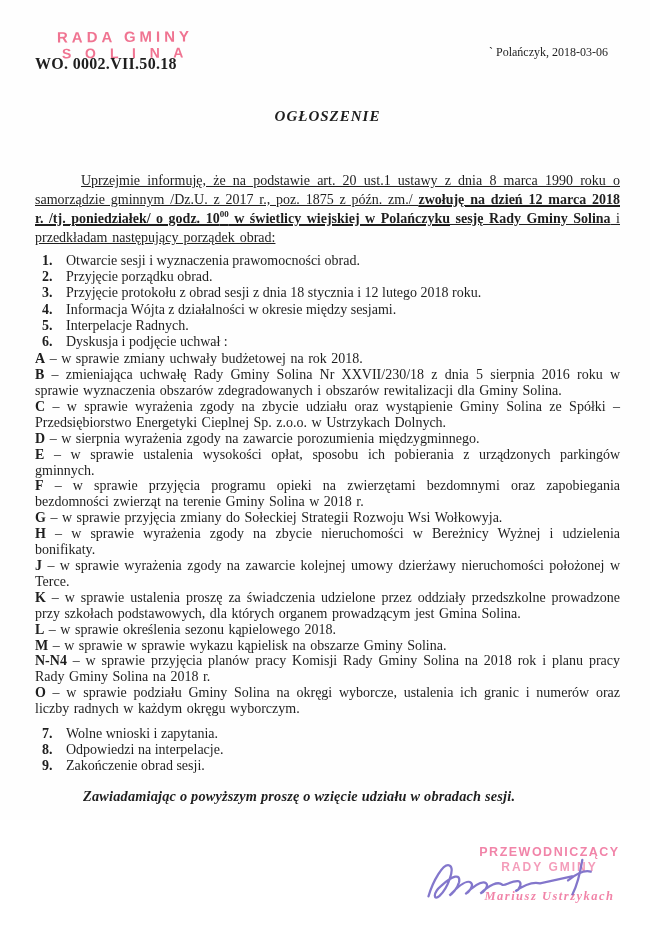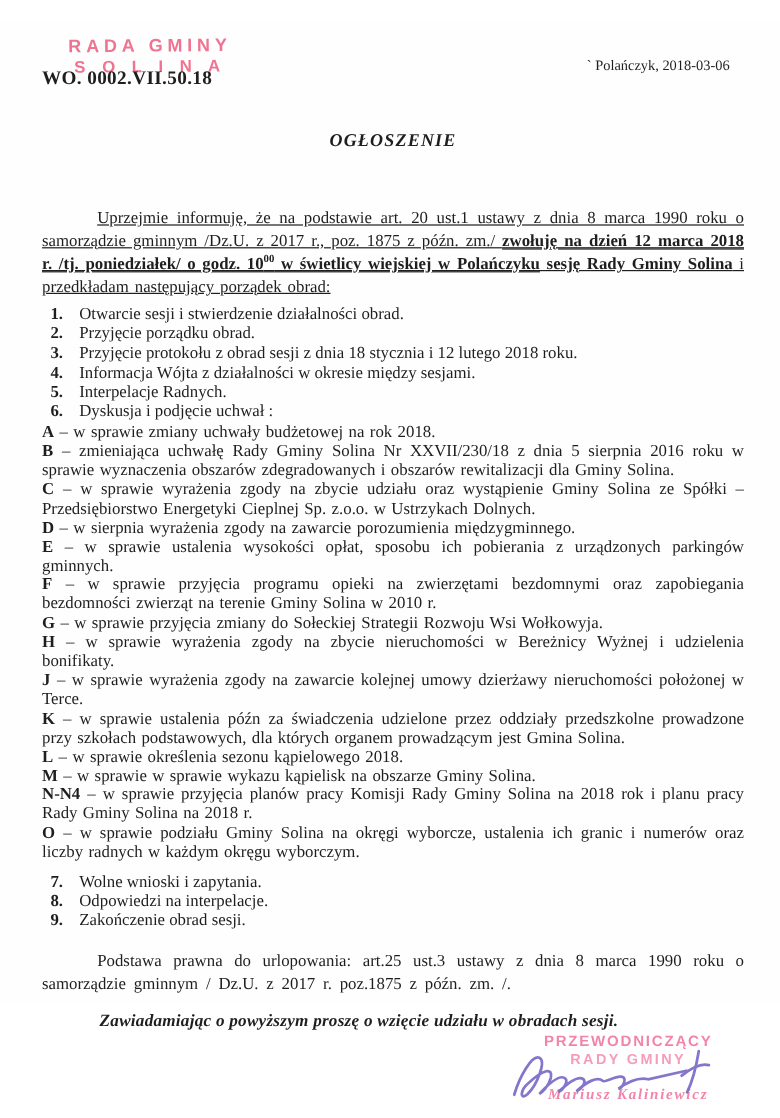--- a/index.html
+++ b/index.html
@@ -1,22 +1,21 @@
 <!DOCTYPE html>
 <html lang="pl"><head>
 <meta charset="utf-8">
 <style>
   html,body{margin:0;padding:0;background:#ffffff;}
   body{width:650px;height:932px;overflow:hidden;}
   .page{
     position:relative;width:650px;height:820px;box-sizing:border-box;
     background:#fefefe;color:#1e1e1e;
     font-family:"Liberation Serif", serif;font-size:14px;
-    padding:14px 30px 0 35px;
-    margin-top:16px;
+    padding:28px 30px 0 35px;
   }
   
   .hdr{position:relative;height:78px;}
   .stamp-top{
     position:absolute;left:22px;top:0;
     font-family:"Liberation Sans", sans-serif;font-weight:bold;
     color:#ee6183;opacity:.88;text-align:center;
     font-size:15px;line-height:17px;letter-spacing:4px;
     transform:rotate(-0.5deg);white-space:nowrap;
   }
@@ -44,21 +43,21 @@
   
   .res{margin:1px 0 0 0;}
   .res p{margin:0;text-align:justify;line-height:15.9px;word-spacing:1px;}
   .res b{font-weight:bold;}
   .closing{margin-top:9px;}
   
   .legal{margin:15px 0 0 0;text-align:justify;text-indent:46px;line-height:19px;word-spacing:3px;}
   .notice{margin:13px 0 0 48px;font-weight:bold;font-style:italic;font-size:14.3px;letter-spacing:.2px;}
   
   .stamp-bottom{
-    position:absolute;left:426px;top:845px;width:195px;text-align:center;
+    position:absolute;left:452px;top:845px;width:195px;text-align:center;
     font-family:"Liberation Sans", sans-serif;font-weight:bold;
     color:#ef6f9a;opacity:.85;line-height:15px;z-index:1;
   }
   .stamp-bottom .s1{font-size:12.5px;letter-spacing:1.5px;}
   .stamp-bottom .s2{font-size:12px;letter-spacing:2px;opacity:.8;}
   .stamp-bottom .s3{
     font-family:"Liberation Serif", serif;font-style:italic;
     font-size:12.5px;letter-spacing:1.5px;margin-top:14px;
   }
   .signature{
@@ -81,21 +80,21 @@
     <div class="date">` Polańczyk, 2018-03-06</div>
   </div>
 
   <div class="title">OGŁOSZENIE</div>
 
   <p class="intro"><span>Uprzejmie informuję, że na podstawie art. 20 ust.1 ustawy z dnia 8 marca 1990 roku o samorządzie gminnym /Dz.U. z 2017 r., poz. 1875 z późn. zm./ </span><span class="bu"><span>zwołuję na dzień 12 marca 2018 r. /tj. poniedziałek/ o godz. 10</span><sup>00</sup><span> w świetlicy wiejskiej w Polańczyku</span></span><span class="b"> sesję Rady Gminy Solina</span><span> i przedkładam następujący porządek obrad:</span></p>
 
   <div class="nlist">
     <div class="nrow">
         <span class="num">1.</span>
-        <span class="txt">Otwarcie sesji i stwierdzenie działalności obrad.</span>
+        <span class="txt">Otwarcie sesji i wyznaczenia prawomocności obrad.</span>
       </div>
     <div class="nrow">
         <span class="num">2.</span>
         <span class="txt">Przyjęcie porządku obrad.</span>
       </div>
     <div class="nrow">
         <span class="num">3.</span>
         <span class="txt">Przyjęcie protokołu z obrad sesji z dnia 18 stycznia i 12 lutego 2018 roku.</span>
       </div>
     <div class="nrow">
@@ -111,25 +110,25 @@
         <span class="txt">Dyskusja i podjęcie uchwał :</span>
       </div>
   </div>
 
   <div class="res">
     <p><b>A</b><span> – w sprawie zmiany uchwały budżetowej na rok 2018.</span></p>
     <p><b>B</b><span> – zmieniająca uchwałę Rady Gminy Solina Nr XXVII/230/18 z dnia 5 sierpnia 2016 roku w sprawie wyznaczenia obszarów zdegradowanych i obszarów rewitalizacji dla Gminy Solina.</span></p>
     <p><b>C</b><span> – w sprawie wyrażenia zgody na zbycie udziału oraz wystąpienie Gminy Solina ze Spółki – Przedsiębiorstwo Energetyki Cieplnej Sp. z.o.o. w Ustrzykach Dolnych.</span></p>
     <p><b>D</b><span> – w sierpnia wyrażenia zgody na zawarcie porozumienia międzygminnego.</span></p>
     <p><b>E</b><span> – w sprawie ustalenia wysokości opłat, sposobu ich pobierania z urządzonych parkingów gminnych.</span></p>
-    <p><b>F</b><span> – w sprawie przyjęcia programu opieki na zwierzętami bezdomnymi oraz zapobiegania bezdomności zwierząt na terenie Gminy Solina w 2010 r.</span></p>
+    <p><b>F</b><span> – w sprawie przyjęcia programu opieki na zwierzętami bezdomnymi oraz zapobiegania bezdomności zwierząt na terenie Gminy Solina w 2018 r.</span></p>
     <p><b>G</b><span> – w sprawie przyjęcia zmiany do Sołeckiej Strategii Rozwoju Wsi Wołkowyja.</span></p>
     <p><b>H</b><span> – w sprawie wyrażenia zgody na zbycie nieruchomości w Bereżnicy Wyżnej i udzielenia bonifikaty.</span></p>
     <p><b>J</b><span> – w sprawie wyrażenia zgody na zawarcie kolejnej umowy dzierżawy nieruchomości położonej w Terce.</span></p>
-    <p><b>K</b><span> – w sprawie ustalenia późn za świadczenia udzielone przez oddziały przedszkolne prowadzone przy szkołach podstawowych, dla których organem prowadzącym jest Gmina Solina.</span></p>
+    <p><b>K</b><span> – w sprawie ustalenia proszę za świadczenia udzielone przez oddziały przedszkolne prowadzone przy szkołach podstawowych, dla których organem prowadzącym jest Gmina Solina.</span></p>
     <p><b>L</b><span> – w sprawie określenia sezonu kąpielowego 2018.</span></p>
     <p><b>M</b><span> – w sprawie w sprawie wykazu kąpielisk na obszarze Gminy Solina.</span></p>
     <p><b>N-N4</b><span> – w sprawie przyjęcia planów pracy Komisji Rady Gminy Solina na 2018 rok i planu pracy Rady Gminy Solina na 2018 r.</span></p>
     <p><b>O</b><span> – w sprawie podziału Gminy Solina na okręgi wyborcze, ustalenia ich granic i numerów oraz liczby radnych w każdym okręgu wyborczym.</span></p>
   </div>
 
   <div class="nlist closing">
     <div class="nrow">
         <span class="num">7.</span>
         <span class="txt">Wolne wnioski i zapytania.</span>
@@ -137,28 +136,27 @@
     <div class="nrow">
         <span class="num">8.</span>
         <span class="txt">Odpowiedzi na interpelacje.</span>
       </div>
     <div class="nrow">
         <span class="num">9.</span>
         <span class="txt">Zakończenie obrad sesji.</span>
       </div>
   </div>
 
-  <p class="legal">Podstawa prawna do urlopowania: art.25 ust.3 ustawy z dnia 8 marca 1990 roku o samorządzie gminnym / Dz.U. z 2017 r. poz.1875 z późn. zm. /.</p>
 
   <p class="notice">Zawiadamiając o powyższym proszę o wzięcie udziału w obradach sesji.</p>
 
   <div class="stamp-bottom">
     <div class="s1">PRZEWODNICZĄCY</div>
     <div class="s2">RADY GMINY</div>
-    <div class="s3">Mariusz Kaliniewicz</div>
+    <div class="s3">Mariusz Ustrzykach</div>
   </div>
 
   <div class="signature">
     <svg viewBox="0 0 205 58" xmlns="http://www.w3.org/2000/svg">
       <g fill="none" stroke="#7668c6" stroke-width="2.3" stroke-linecap="round" opacity="0.9">
         <path d="M8,42 C13,27 24,9 30,12 C36,15 27,35 19,42 C13,47 12,39 21,32 C33,22 41,20 39,29 C37,36 31,41 29,42 C38,33 47,26 51,30 C54,33 48,40 45,41 C54,33 62,28 66,31 C69,34 63,40 60,41 C69,33 78,29 82,33 C84,35 92,29 98,30 C103,31 99,39 95,40 C104,34 113,31 120,33 L152,27"></path>
         <path d="M148,31 C156,25 165,21 171,23"></path>
         <path d="M163,11 C161,21 157,36 152,45"></path>
       </g>
     </svg>

